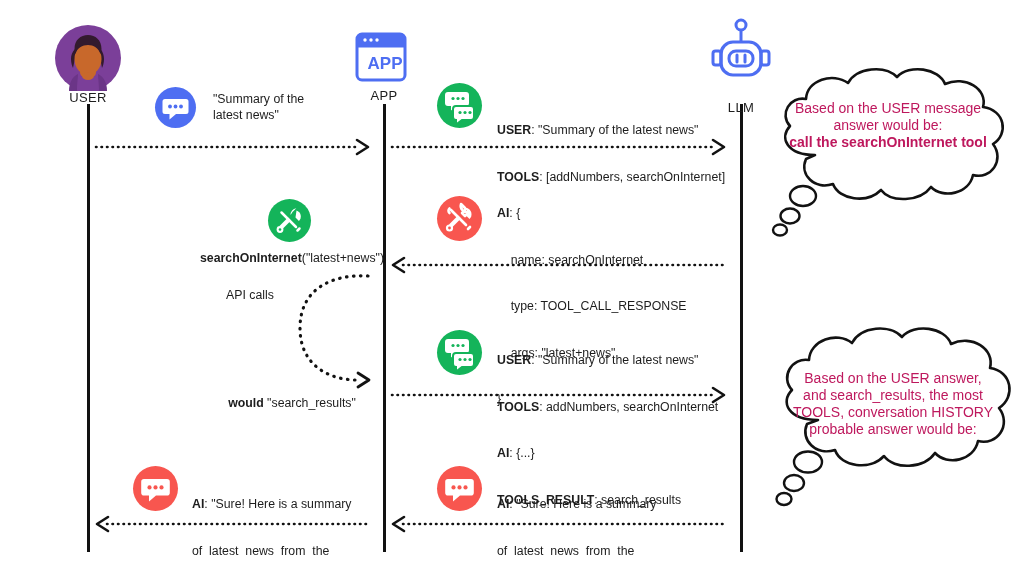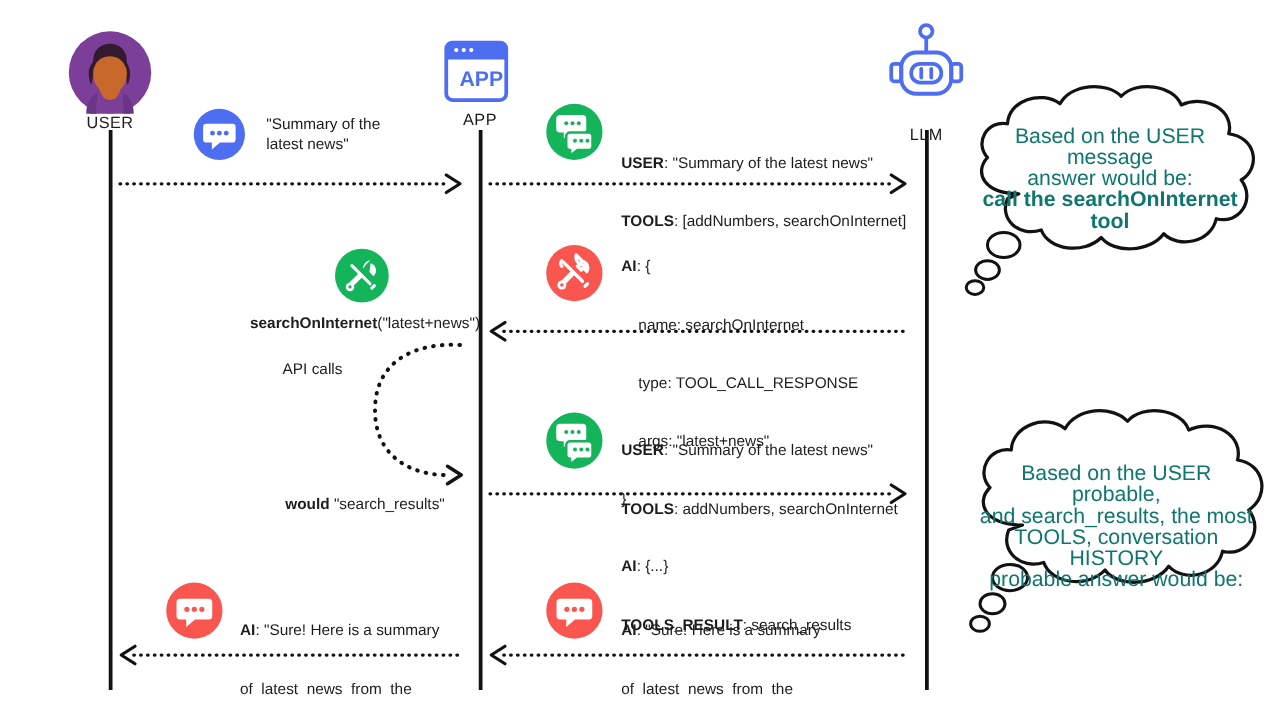--- a/index.html
+++ b/index.html
@@ -41,23 +41,23 @@
     position:absolute;
     font-size:12.3px;
     line-height:16px;
     color:#1d1d1d;
   }
 
   
   .bubble-text{
     position:absolute;
     text-align:center;
-    font-size:17px;
+    font-size:14px;
     line-height:17px;
-    color:#0f766e;
+    color:#be185d;
   }
   .bubble-text .strong{font-weight:bold;}
 
   svg{display:block;overflow:visible;}
   .nosel{user-select:none;}
 </style>
 </head>
 <body>
 
 <div class="stage">
@@ -285,21 +285,21 @@
                C214 141 187 146 175 133
                C164 149 134 150 124 136
                C110 151 81 147 75 130
                C56 136 40 120 47 104 Z" fill="#ffffff" stroke="#121212" stroke-width="2.6" stroke-linejoin="round"></path>
       <ellipse cx="48" cy="142" rx="14" ry="10.5" fill="#fff" stroke="#121212" stroke-width="2.4"></ellipse>
       <ellipse cx="34" cy="163" rx="10" ry="8" fill="#fff" stroke="#121212" stroke-width="2.4"></ellipse>
       <ellipse cx="24" cy="179" rx="7.5" ry="6" fill="#fff" stroke="#121212" stroke-width="2.4"></ellipse>
     </svg>
   </div>
   <div class="bubble-text" style="left:782px;top:370px;width:222px;">
-    <div>Based on the USER probable,</div>
+    <div>Based on the USER answer,</div>
     <div>and  search_results, the most</div>
     <div>TOOLS, conversation HISTORY</div>
     <div>probable answer would be:</div>
   </div>
 
   <div class="abs" style="left:437px;top:466px;">
     <svg width="45" height="45" viewBox="0 0 45 45">
       <circle cx="22.5" cy="22.5" r="22.5" fill="#f8564f"></circle>
       <path d="M11 13 h23 a2.8 2.8 0 0 1 2.8 2.8 v11 a2.8 2.8 0 0 1 -2.8 2.8 h-11 l-7 6 v-6 h-5 a2.8 2.8 0 0 1 -2.8 -2.8 v-11 a2.8 2.8 0 0 1 2.8 -2.8 z" fill="#ffffff"></path>
       <circle cx="16.5" cy="21.4" r="2.1" fill="#f8564f"></circle>

